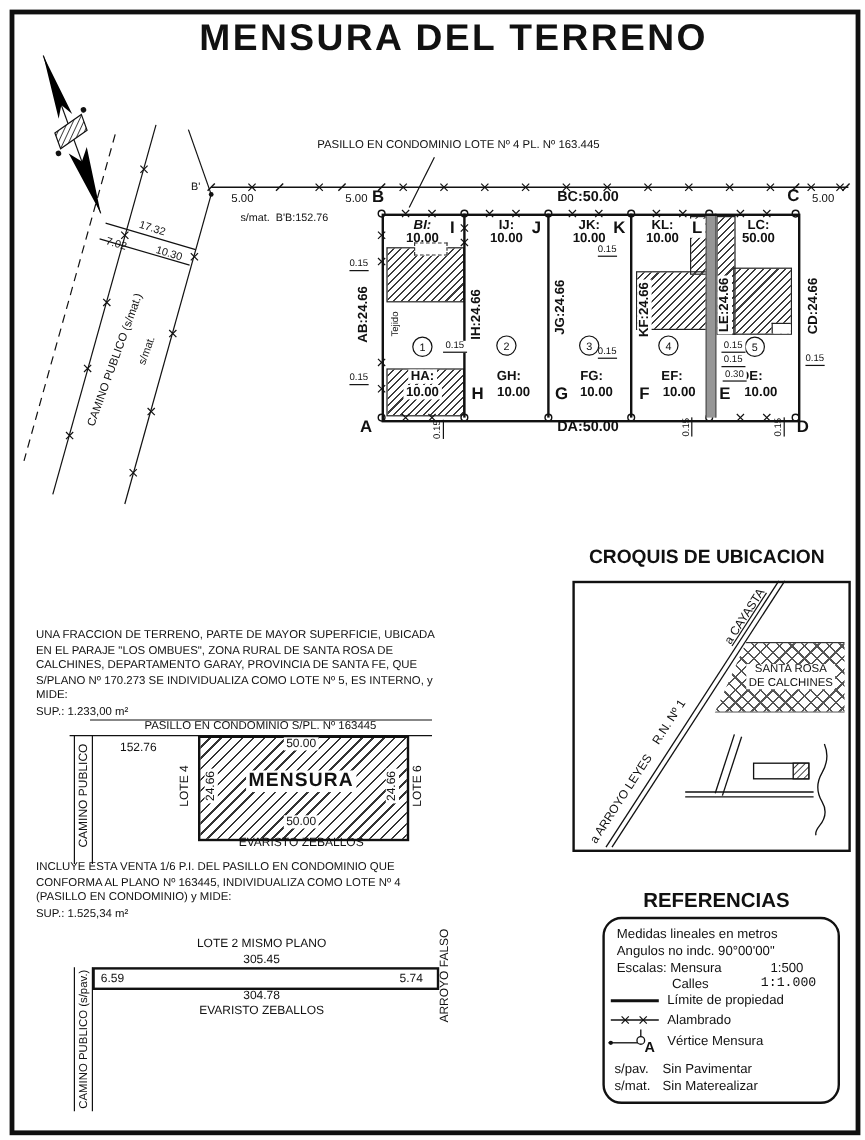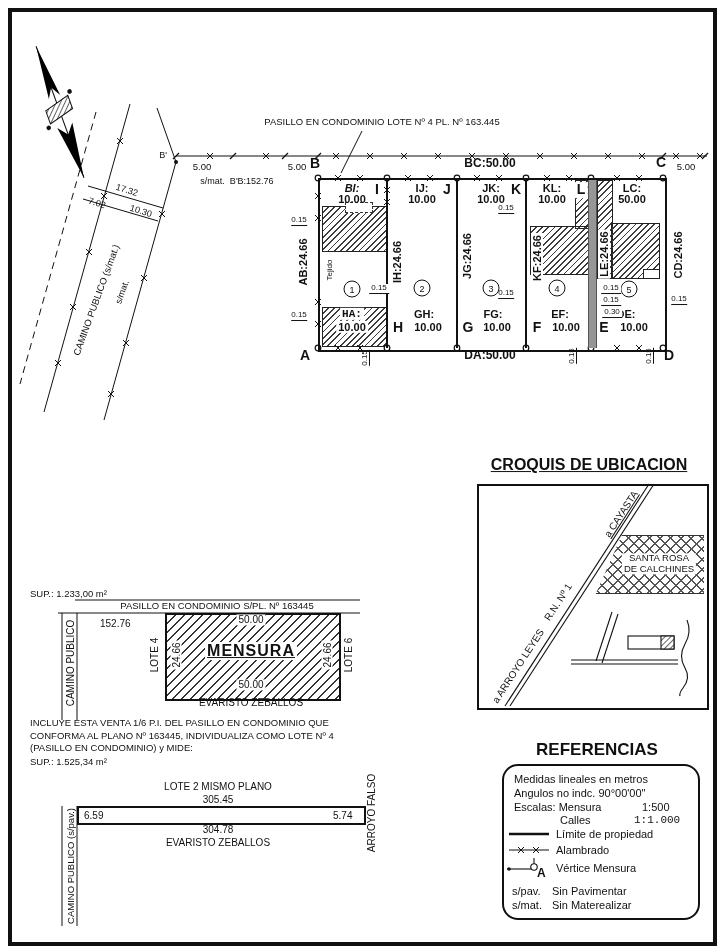--- a/index.html
+++ b/index.html
@@ -11,21 +11,21 @@
   .tl {position:absolute;white-space:pre;line-height:1.32;z-index:4;}
   .r  {position:absolute;transform:translate(-50%,-50%) rotate(-90deg);white-space:pre;z-index:4;}
   .rr17{position:absolute;transform:translate(-50%,-50%) rotate(17deg);white-space:pre;z-index:4;}
   .rr70{position:absolute;transform:translate(-50%,-50%) rotate(-70deg);white-space:pre;z-index:4;}
   .rr57{position:absolute;transform:translate(-50%,-50%) rotate(-57deg);white-space:pre;z-index:4;}
   .b{font-weight:bold;}
   .u{border-bottom:1px solid #111;}
   .wbg{background:#fff;padding:0 2px;}
   .f8{font-size:8px;}.f9{font-size:9px;}.f95{font-size:9.5px;}.f10{font-size:10px;}
   .f11{font-size:11px;}.f12{font-size:12px;}.f14{font-size:14px;}
-  .f16{font-size:16px;text-decoration:underline;}.f17{font-size:17px;}.f31{font-size:31px;letter-spacing:2px;}
+  .f16{font-size:16px;}.f17{font-size:17px;}.f31{font-size:31px;letter-spacing:2px;}
   
   .h{position:absolute;background:repeating-linear-gradient(135deg,rgba(255,255,255,0) 0 3.2px,#3c3c3c 3.2px 4.4px);border:1px solid #222;z-index:1;}
   .h2{position:absolute;background:repeating-linear-gradient(135deg,rgba(255,255,255,0) 0 5px,#333 5px 6.4px);border:2px solid #111;z-index:1;}
   .hx{position:absolute;background:repeating-linear-gradient(45deg,transparent 0 6px,#555 6px 7.4px),repeating-linear-gradient(135deg,transparent 0 6px,#555 6px 7.4px);z-index:1;}
   .box{position:absolute;border:2px solid #111;z-index:3;background:transparent;}
   .line{position:absolute;background:#111;z-index:2;}
   .graybar{position:absolute;background:#969696;border-left:1px solid #555;border-right:1px solid #555;z-index:2;}
   .white{position:absolute;background:#fff;z-index:3;}
   .circ{position:absolute;width:15px;height:15px;border:1px solid #111;border-radius:50%;z-index:4;
         transform:translate(-50%,-50%);display:flex;align-items:center;justify-content:center;font-size:9px;}
@@ -181,20 +181,21 @@
     <use href="#xm" x="521" y="850"></use>
       <use href="#xm" x="536" y="850"></use>
   </svg>
 
   <div class="box" style="left:318px;top:178px;width:345px;height:170px;"></div>
   <div class="line" style="left:386px;top:178px;width:1.6px;height:170px;"></div>
   <div class="line" style="left:456px;top:178px;width:1.6px;height:170px;"></div>
   <div class="line" style="left:525px;top:178px;width:1.6px;height:170px;"></div>
   <div class="graybar" style="left:588px;top:178px;width:7px;height:170px;"></div>
 
+  <div class="t b f31" style="left:378px;top:32px;">MENSURA DEL TERRENO</div>
 
   <div class="t f95" style="left:382px;top:122px;">PASILLO EN CONDOMINIO LOTE Nº 4 PL. Nº 163.445</div>
   <div class="t f9" style="left:163px;top:155px;">B'</div>
   <div class="t f95" style="left:202px;top:167px;">5.00</div>
   <div class="t f95" style="left:297px;top:167px;">5.00</div>
   <div class="t b f14" style="left:315px;top:164px;">B</div>
   <div class="t b f12" style="left:490px;top:164px;">BC:50.00</div>
   <div class="t b f14" style="left:661px;top:163px;">C</div>
   <div class="t f95" style="left:686px;top:167px;">5.00</div>
   <div class="t f9" style="left:237px;top:181px;">s/mat.  B'B:152.76</div>
@@ -232,21 +233,21 @@
   <div class="circ" style="left:491px;top:288px;">
       <span>3</span>
     </div>
   <div class="circ" style="left:557px;top:288px;">
       <span>4</span>
     </div>
   <div class="circ" style="left:629px;top:289px;">
       <span>5</span>
     </div>
 
-  <div class="t b f11 wbg" style="left:352px;top:314px;font-family:Liberation Mono, monospace;">HA:</div>
+  <div class="t b f11 wbg" style="left:352px;top:314px;">HA:</div>
   <div class="t b f11 wbg" style="left:352px;top:327px;">10.00</div>
   <div class="t b f11" style="left:424px;top:314px;">GH:</div>
   <div class="t b f11" style="left:428px;top:327px;">10.00</div>
   <div class="t b f11" style="left:493px;top:314px;">FG:</div>
   <div class="t b f11" style="left:497px;top:327px;">10.00</div>
   <div class="t b f11" style="left:560px;top:314px;">EF:</div>
   <div class="t b f11" style="left:566px;top:327px;">10.00</div>
   <div class="t b f11" style="left:626px;top:314px;">DE:</div>
   <div class="t b f11" style="left:634px;top:327px;">10.00</div>
 
@@ -271,20 +272,25 @@
   <div class="r f8 u" style="left:365px;top:358px;">0.15</div>
   <div class="r f8 u" style="left:572px;top:356px;">0.15</div>
   <div class="r f8 u" style="left:649px;top:356px;">0.15</div>
 
   <div class="rr70 f95" style="left:96px;top:300px;">CAMINO PUBLICO (s/mat.)</div>
   <div class="rr70 f9" style="left:122px;top:292px;">s/mat.</div>
   <div class="rr17 f9" style="left:127px;top:190px;">17.32</div>
   <div class="rr17 f9" style="left:97px;top:203px;">7.02</div>
   <div class="rr17 f9" style="left:141px;top:211px;">10.30</div>
 
+  <div class="tl f95" style="left:30px;top:524px;">UNA FRACCION DE TERRENO, PARTE DE MAYOR SUPERFICIE, UBICADA
+EN EL PARAJE "LOS OMBUES", ZONA RURAL DE SANTA ROSA DE
+CALCHINES, DEPARTAMENTO GARAY, PROVINCIA DE SANTA FE, QUE
+S/PLANO Nº 170.273 SE INDIVIDUALIZA COMO LOTE Nº 5, ES INTERNO, y
+MIDE:</div>
   <div class="tl f95" style="left:30px;top:588px;">SUP.: 1.233,00 m²</div>
 
   <div class="t f95" style="left:217px;top:606px;">PASILLO EN CONDOMINIO S/PL. Nº 163445</div>
   <div class="tl f10" style="left:100px;top:617px;">152.76</div>
   <div class="r f10" style="left:70px;top:663px;">CAMINO PUBLICO</div>
   <div class="t f10 wbg" style="left:251px;top:620px;">50.00</div>
   <div class="t b f16 wbg" style="left:251px;top:651px;letter-spacing:1px;">MENSURA</div>
   <div class="t f10 wbg" style="left:251px;top:685px;">50.00</div>
   <div class="r f10 wbg" style="left:176px;top:655px;">24.66</div>
   <div class="r f10 wbg" style="left:327px;top:655px;">24.66</div>

